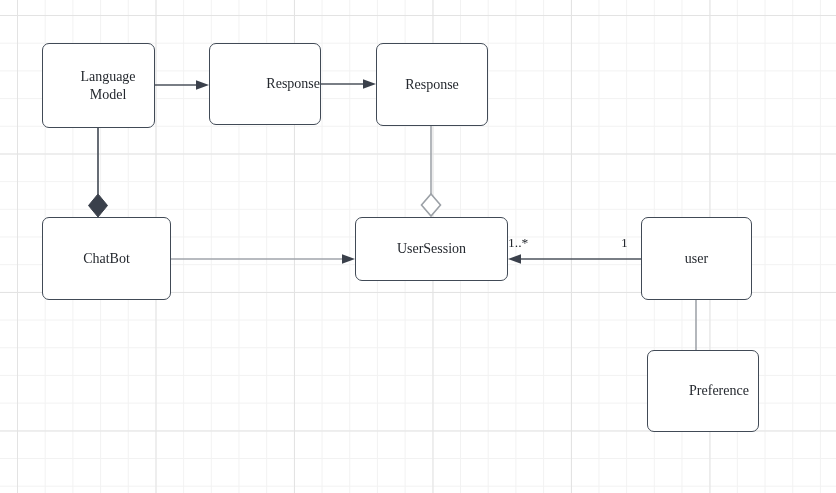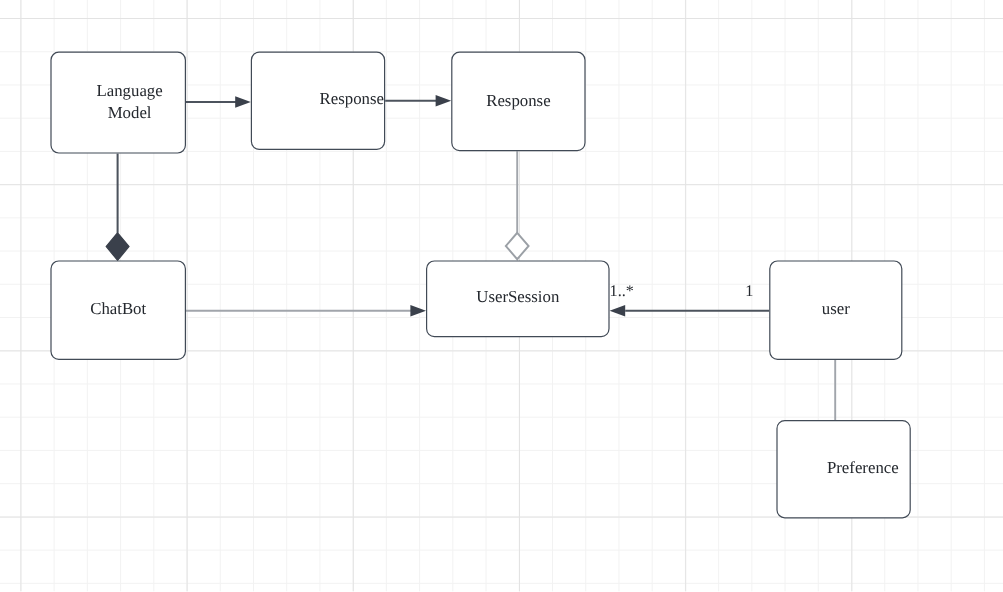--- a/index.html
+++ b/index.html
@@ -26,21 +26,21 @@
     border:1.5px solid var(--node-border);
     border-radius:7px;
     display:flex; align-items:center; justify-content:center;
     font-size:14px; color:var(--text); text-align:center; line-height:1.25;
     cursor:default;
   }
   #n-language-model{left:42px; top:43px;  width:113px; height:85px;padding-left:19px;}
   #n-language-model .node-label{max-width:84px;}
   #n-response      {left:209px; top:43px; width:112px; height:82px;justify-content:flex-end;}
   #n-message       {left:376px; top:43px; width:112px; height:83px;}
-  #n-chatbot       {left:42px;  top:217px; width:113px; height:83px;}
+  #n-chatbot       {left:42px;  top:217px; width:129px; height:83px;}
   #n-user-session  {left:355px; top:217px; width:153px; height:64px;}
   #n-user          {left:641px; top:217px; width:111px; height:83px;}
   #n-preference    {left:647px; top:350px; width:112px; height:82px;padding-left:32px;}
 
   svg.edges{position:absolute; left:0; top:0; width:836px; height:493px; pointer-events:none;}
   svg.edges g{pointer-events:stroke;}
   .stroke-dark{stroke:var(--edge-dark); stroke-width:1.7; fill:none;}
   .stroke-gray{stroke:var(--edge-gray); stroke-width:1.6; fill:none;}
   .arrowhead{fill:var(--marker-fill); stroke:none;}
   .diamond-filled{fill:var(--marker-fill); stroke:var(--marker-fill); stroke-width:1;}

